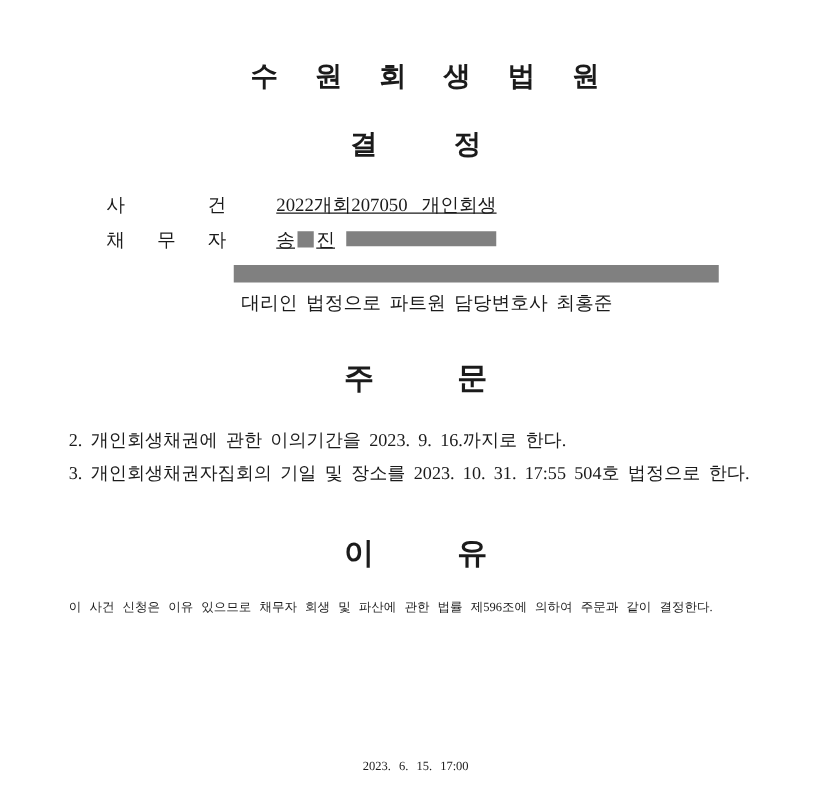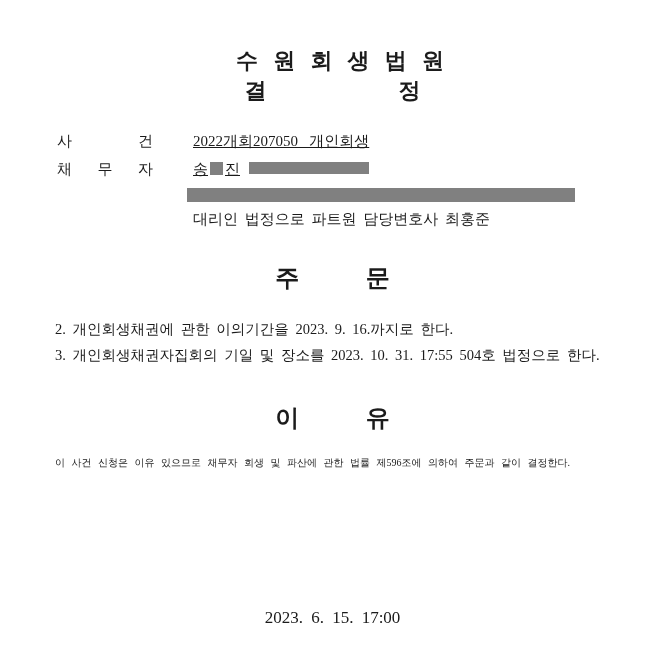--- a/index.html
+++ b/index.html
@@ -13,42 +13,42 @@
     height: 646px;
     background: #ffffff;
     color: #1b1b1b;
     font-family: "Liberation Serif", "DejaVu Serif", serif;
     font-size: 15px;
     overflow: hidden;
   }
   .court-title {
     margin-top: 46px;
     text-align: center;
-    font-family: Liberation Sans, sans-serif;
+    font-family: Liberation Mono, monospace;
     font-weight: bold;
     font-size: 22px;
     white-space: pre;
     letter-spacing: 1px;
     margin-left: 16px;
   }
   .decision-title {
-    margin-top: 0;
+    margin-top: 24px;
     text-align: center;
-    font-family: Liberation Mono, monospace;
+    font-family: Liberation Sans, sans-serif;
     font-weight: bold;
     font-size: 22px;
     white-space: pre;
   }
   .meta {
     margin-top: 26px;
   }
   .meta-row {
     display: flex;
     align-items: baseline;
-    padding-left: 57px;
+    padding-left: 85px;
     margin-bottom: 10px;
     line-height: 18px;
   }
   .meta-label {
     width: 96px;
     text-align: justify;
     text-align-last: justify;
     flex: none;
   }
   .meta-value {
@@ -107,21 +107,21 @@
     word-spacing: 4px;
     font-size: 10px;
   }
   .decision-date {
     position: absolute;
     left: 0;
     right: 0;
     top: 608px;
     text-align: center;
     word-spacing: 4px;
-    font-size: 17px;
+    font-size: 10px;
   }
 </style>
 </head>
 <body>
 
 <div class="page">
 
   <div class="court-title">수  원  회  생  법  원</div>
 
   <div class="decision-title">결          정</div>

